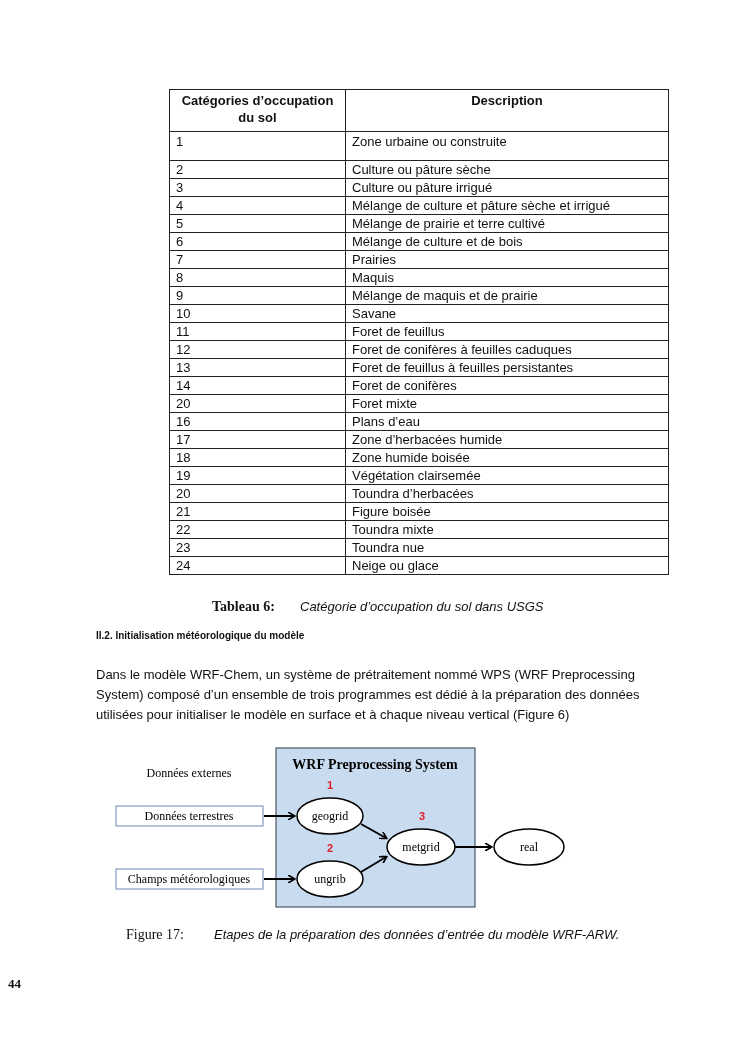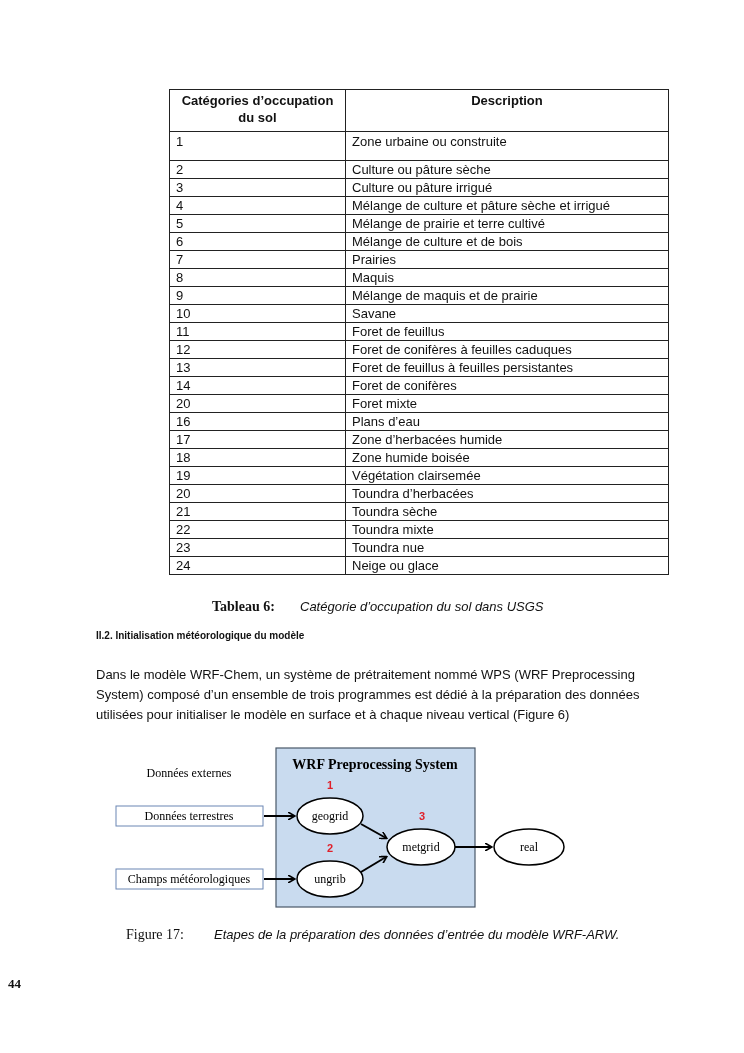--- a/index.html
+++ b/index.html
@@ -122,21 +122,21 @@
       <tr class="norm">
           <td class="c1">19</td>
           <td>Végétation clairsemée</td>
         </tr>
       <tr class="norm">
           <td class="c1">20</td>
           <td>Toundra d’herbacées</td>
         </tr>
       <tr class="norm">
           <td class="c1">21</td>
-          <td>Toundra sèche</td>
+          <td>Figure boisée</td>
         </tr>
       <tr class="norm">
           <td class="c1">22</td>
           <td>Toundra mixte</td>
         </tr>
       <tr class="norm">
           <td class="c1">23</td>
           <td>Toundra nue</td>
         </tr>
       <tr class="norm">

